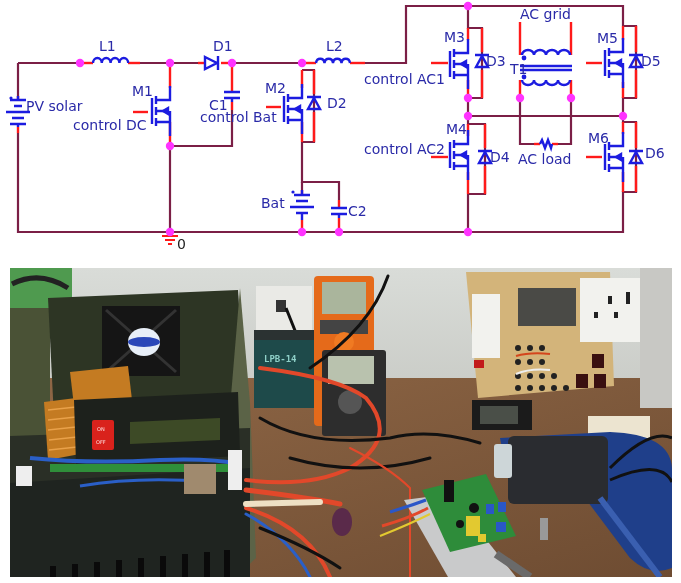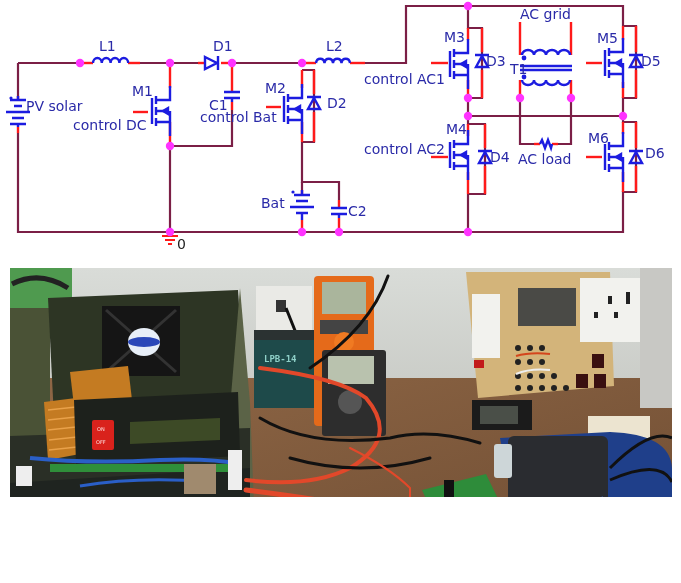--- a/index.html
+++ b/index.html
@@ -1,20 +1,20 @@
 <!DOCTYPE html>
 <html><head>
 <meta charset="utf-8">
 <style>
   html, body { margin: 0; padding: 0; background: #ffffff; }
   body { width: 681px; height: 583px; position: relative; overflow: hidden;
          font-family: "DejaVu Sans", sans-serif; }
   #schematic { position: absolute; left: 0; top: 0; }
   #schematic text { font-family: "DejaVu Sans", sans-serif; font-size: 14px; }
-  #photo { position: absolute; left: 10px; top: 268px; width: 662px; height: 229px;
+  #photo { position: absolute; left: 10px; top: 268px; width: 662px; height: 309px;
            overflow: hidden; background: #8a6a4a; }
   #photo svg { position: absolute; left: 0; top: 0; }
 </style>
 </head>
 <body>
 
 <svg id="schematic" width="681" height="260" viewBox="0 0 681 260">
   <g id="wires" fill="none" stroke-width="2.2" stroke-linejoin="miter">
       <path d="M18 63 H80" stroke="#7b1f46"></path>
       <path d="M18 63 V96" stroke="#7b1f46"></path>

